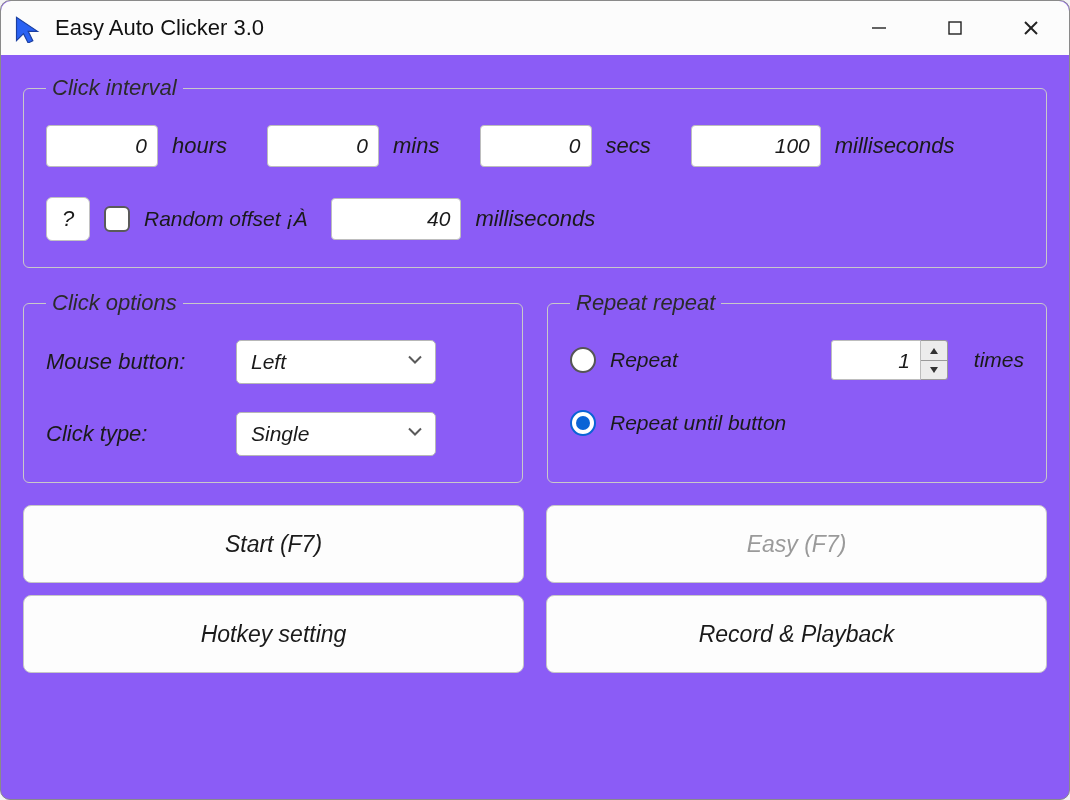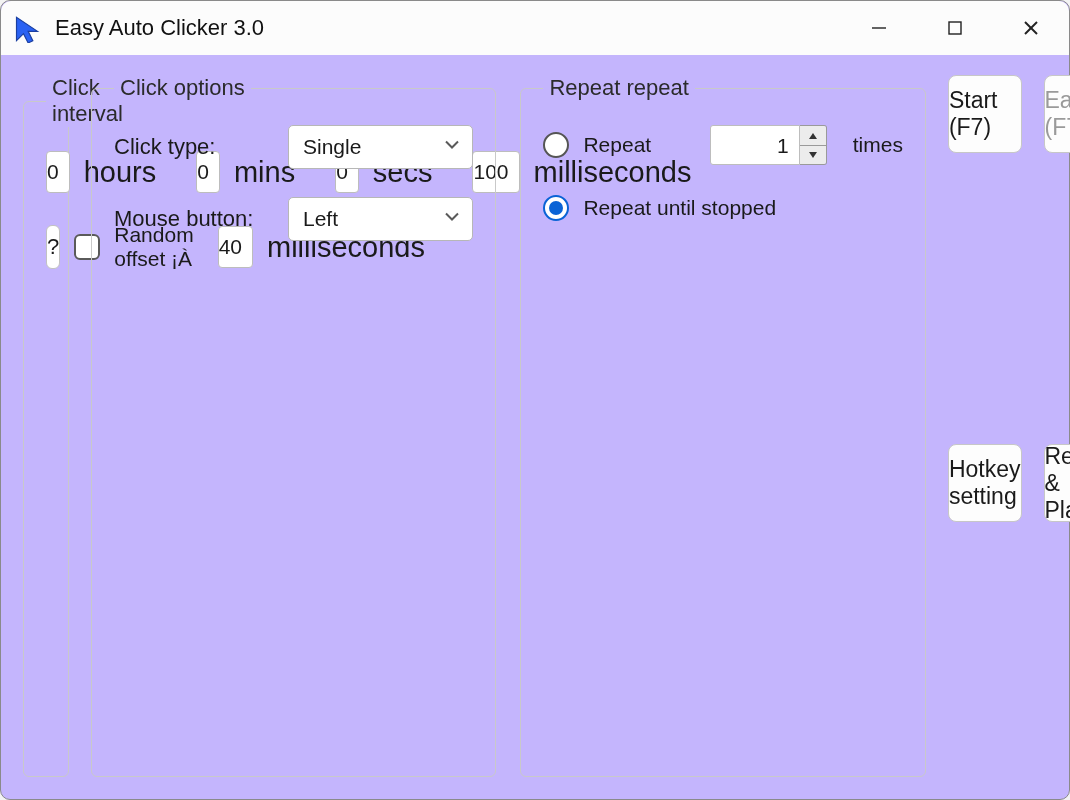--- a/index.html
+++ b/index.html
@@ -7,21 +7,21 @@
     margin: 0; padding: 0;
     width: 1070px; height: 800px;
     font-family: "Segoe UI", Tahoma, sans-serif;
     font-size: 21px;
     color: #1a1a1a;
     background: #f3f3f3;
     overflow: hidden;
   }
   .window {
     width: 1070px; height: 800px;
-    background: #c4b5fd;
+    background: #8b5cf6;
     border: 1px solid #8a8a8a;
     border-radius: 10px;
     display: flex;
     flex-direction: column;
   }
   .titlebar {
     height: 54px;
     display: flex;
     align-items: center;
     padding-left: 12px;
@@ -41,22 +41,23 @@
     display: flex; align-items: center; justify-content: center;
     color: #222;
   }
   .tb-btn svg { width: 18px; height: 18px; stroke: #222; stroke-width: 1.4; fill: none; }
   .tb-close svg { stroke-width: 2; }
 
   .client {
     flex: 1;
     padding: 20px 22px 22px 22px;
     display: flex;
-    flex-direction: row;
+    flex-direction: column;
     gap: 22px;
+    font-style: italic;
   }
 
   fieldset.group {
     border: 1px solid #c9c9c9;
     border-radius: 6px;
     padding: 24px 22px 26px 22px;
     margin: 0;
     min-width: 0;
   }
   fieldset.group > legend {
@@ -78,21 +79,21 @@
     height: 42px;
     border: 1px solid #bdbdbd;
     border-radius: 4px;
     background: #fff;
     text-align: right;
     padding-right: 10px;
     font-size: 21px;
     line-height: 40px;
   }
   .num-input.w130 { width: 130px; }
-  .unit-label { font-size: 29px; margin-right: 26px; }
+  .unit-label { font-size: 22px; margin-right: 26px; }
 
   .help-btn {
     width: 44px; height: 44px;
     border: 1px solid #c2c2c2;
     border-radius: 6px;
     background: #fff;
     display: inline-flex;
     align-items: center; justify-content: center;
     font-size: 22px;
   }
@@ -176,21 +177,21 @@
     width: 26px; height: 19px;
     background: #ececec;
     display: flex; align-items: center; justify-content: center;
   }
   .spinner .spin + .spin { border-top: 1px solid #9a9a9a; }
   .spinner .spin svg { width: 10px; height: 10px; fill: #333; }
 
   .button-grid {
     display: grid;
     grid-template-columns: 1fr 1fr;
-    gap: 36px 22px;
+    gap: 12px 22px;
   }
   .big-btn {
     height: 78px;
     border: 1px solid #c7c7c7;
     border-radius: 8px;
     background: #fdfdfd;
     display: flex;
     align-items: center; justify-content: center;
     font-size: 23px;
     color: #1a1a1a;
@@ -254,33 +255,33 @@
         <div class="num-input w130" style="margin-left:10px">40</div>
         <span class="unit-label" style="margin-right:0">milliseconds</span>
       </div>
     </fieldset>
 
     <div class="option-columns">
       <fieldset class="group">
         <legend>Click options</legend>
 
         <div class="opt-row">
-          <span class="opt-label">Click type:</span>
+          <span class="opt-label">Mouse button:</span>
           <div class="select">
-            <span>Single</span>
+            <span>Left</span>
             <span class="chev"><svg viewBox="0 0 20 20">
                   <polyline points="4,7 10,13 16,7"></polyline>
                 </svg></span>
           </div>
         </div>
 
         <div class="opt-row">
-          <span class="opt-label">Mouse button:</span>
+          <span class="opt-label">Click type:</span>
           <div class="select">
-            <span>Left</span>
+            <span>Single</span>
             <span class="chev"><svg viewBox="0 0 20 20">
                   <polyline points="4,7 10,13 16,7"></polyline>
                 </svg></span>
           </div>
         </div>
       </fieldset>
 
       <fieldset class="group">
         <legend>Repeat repeat</legend>
 
@@ -301,21 +302,21 @@
                     <polygon points="1,2 9,2 5,8"></polygon>
                   </svg>
                 </div>
             </div>
           </div>
           <span style="margin-left:12px">times</span>
         </div>
 
         <div class="radio-row" style="margin-bottom:0">
           <span class="radio selected"></span>
-          <span>Repeat until stopped</span>
+          <span>Repeat until button</span>
         </div>
       </fieldset>
     </div>
 
     <div class="button-grid">
       <div class="big-btn">Start (F7)</div>
       <div class="big-btn disabled">Easy (F7)</div>
       <div class="big-btn">Hotkey setting</div>
       <div class="big-btn">Record &amp; Playback</div>
     </div>

